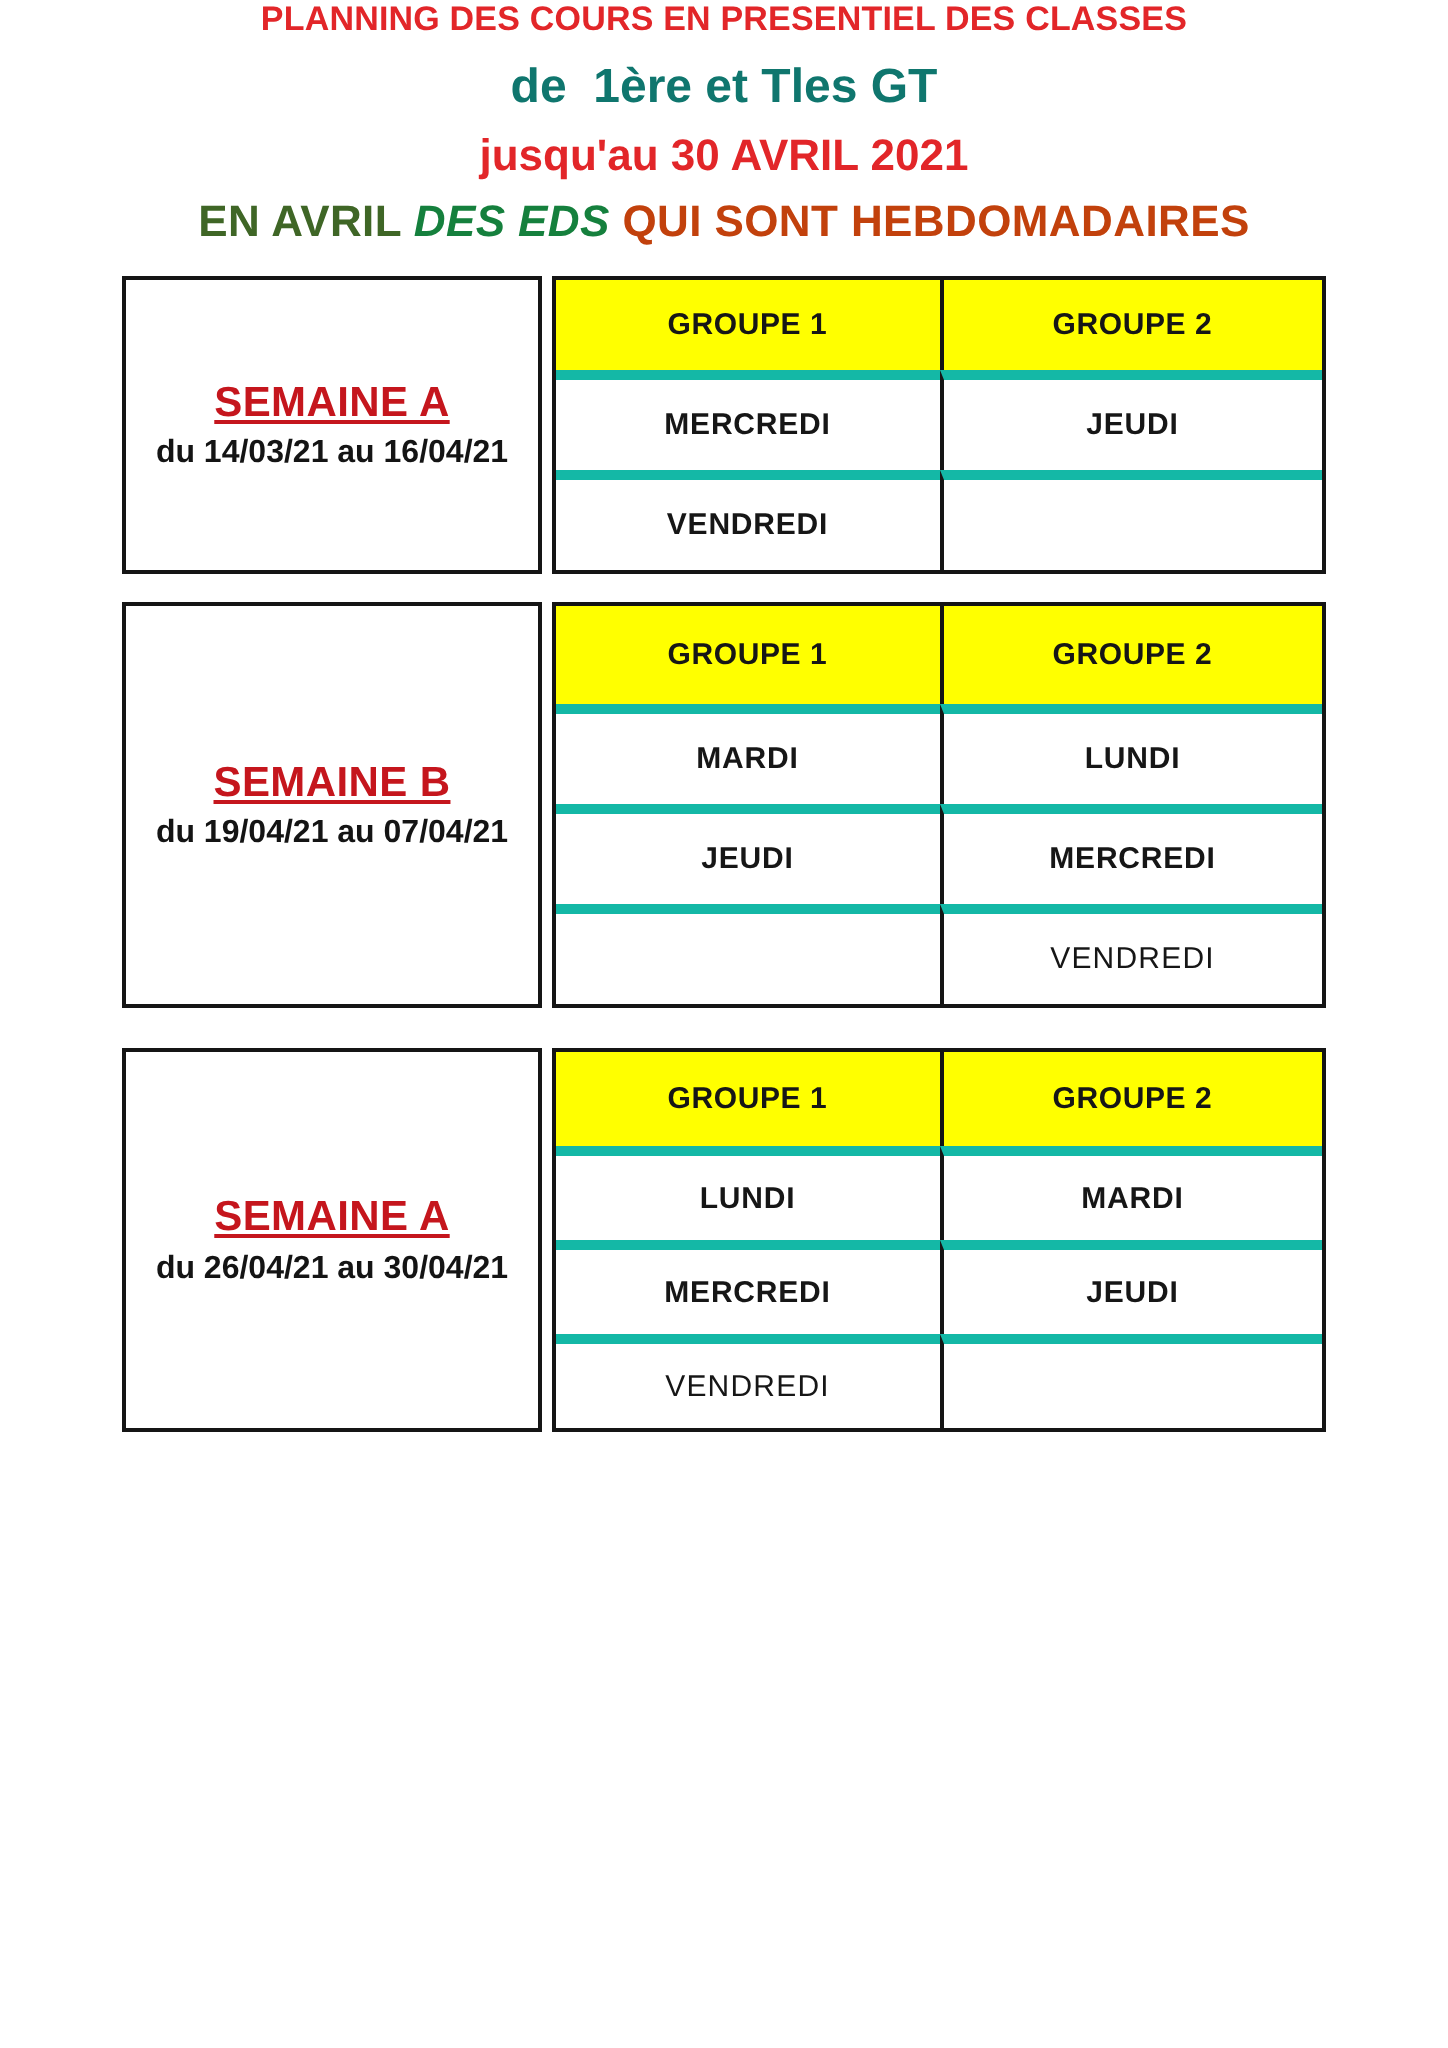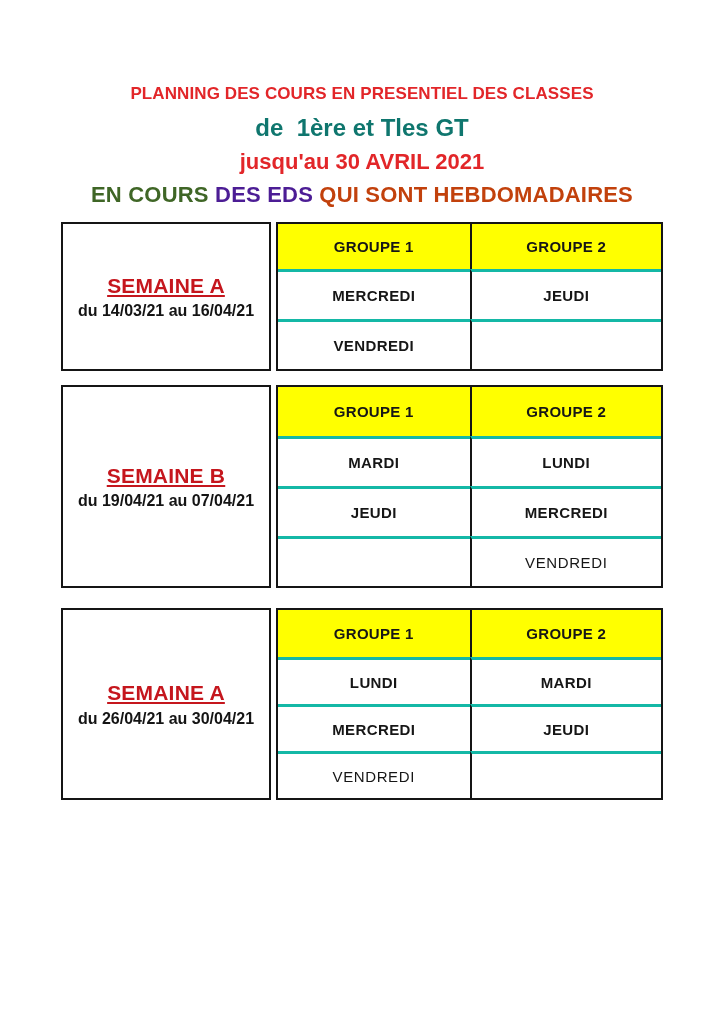--- a/index.html
+++ b/index.html
@@ -3,21 +3,21 @@
 <meta charset="utf-8">
 <style>
   * { box-sizing: border-box; }
   html, body { margin: 0; padding: 0; }
   body {
     width: 724px; height: 1024px;
     background: #ffffff;
     font-family: "Liberation Sans", sans-serif;
     overflow: hidden;
   }
-  .content { width: 602px; margin-left: 61px; padding-top: 84px; }
+  .content { width: 602px; margin-left: 61px; }
 
   
   .title-block { text-align: center; }
   .planning-title {
     margin: 0 0 10px; font-size: 17px; line-height: 1.18;
     font-weight: bold; letter-spacing: 0.1px; color: #e22629;
   }
   .class-title {
     margin: 0 0 6px; font-size: 24px; line-height: 1.2;
     font-weight: bold; color: #0f766e; white-space: pre-wrap;
@@ -54,33 +54,33 @@
   .tbl-0 .day-grid { grid-template-rows: 45px 50px 50px; }
   .tbl-1 .day-grid { grid-template-rows: 49px 50px 50px 50px; }
   .tbl-2 .day-grid { grid-template-rows: 47px 47px 47px 47px; }
 
   .dcell {
     display: flex; align-items: center; justify-content: center;
     font-size: 15px; font-weight: bold; letter-spacing: 0.4px;
     color: #161616; background: #fff; overflow: hidden;
   }
   .dcell.c2   { border-left: 2px solid #151515; }
-  .dcell.sep  { border-top: 3px solid #14b8a6; }
+  .dcell.sep  { border-top: 5px solid #14b8a6; }
   .dcell.hdr  { background: #ffff00; font-size: 15px; letter-spacing: 0.3px; }
   .dcell.reg  { font-weight: normal; letter-spacing: 0.6px; }
 </style>
 </head>
 <body>
 
 <div class="content">
   <div class="title-block">
     <div class="planning-title">PLANNING DES COURS EN PRESENTIEL DES CLASSES</div>
     <div class="class-title">de  1ère et Tles GT</div>
     <div class="deadline-title">jusqu'au 30 AVRIL 2021</div>
-    <div class="reason-title"><span style="color: rgb(63, 102, 38);">EN COURS </span><span style="color: #4c1d95;">DES EDS </span><span style="color: #c2410c;">QUI SONT HEBDOMADAIRES</span></div>
+    <div class="reason-title"><span style="color: rgb(63, 102, 38);">EN AVRIL </span><span style="color: #15803d; font-style: italic;">DES EDS </span><span style="color: #c2410c;">QUI SONT HEBDOMADAIRES</span></div>
   </div>
   <div id="tables-container">
       <section class="sched-table tbl-0">
         <div class="week-cell">
           <div class="week-label">SEMAINE A</div>
           <div class="week-dates">du 14/03/21 au 16/04/21</div>
         </div>
         <div class="day-grid">
           <div class="dcell hdr">GROUPE 1</div>
           <div class="dcell hdr c2">GROUPE 2</div>

